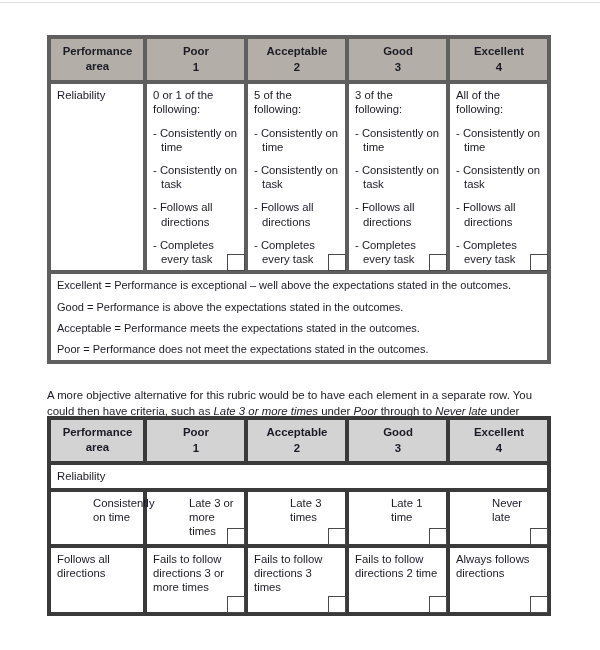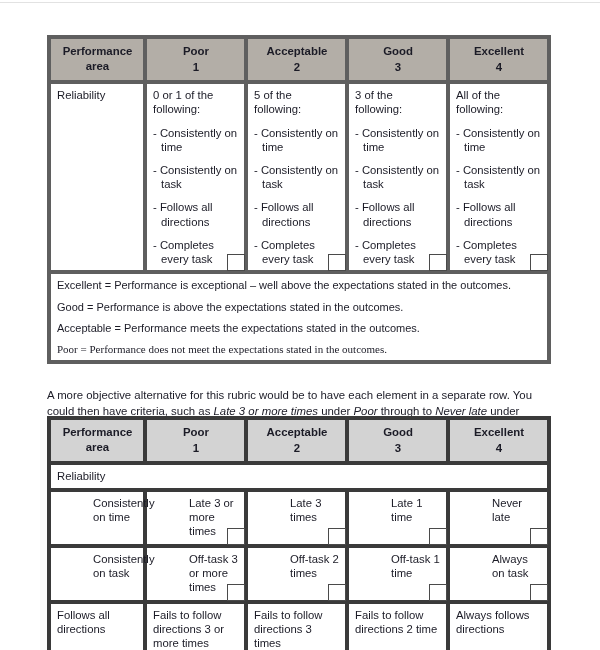--- a/index.html
+++ b/index.html
@@ -96,21 +96,21 @@
   }
 
   .legend-cell {
     padding: 6px 7px 7px 6px;
   }
   .legend-line {
     margin: 0 0 7px 0;
     font-size: 11px;
     line-height: 1.3;
   }
-  .legend-line:last-child { margin-bottom: 0; font-family: Liberation Serif, serif; }
+  .legend-line:last-child { margin-bottom: 0; }
 
   
   #note-paragraph {
     position: absolute;
     left: 47px;
     top: 388px;
     width: 504px;
     font-size: 11.4px;
     line-height: 1.38;
     margin: 0;
@@ -262,27 +262,20 @@
       </tr>
 
       <tr class="row-tall">
         <td>Consistently on time</td>
         <td><span>Late 3 or more times</span><span class="checkbox"></span></td>
         <td><span>Late 3 times</span><span class="checkbox"></span></td>
         <td><span>Late 1 time</span><span class="checkbox"></span></td>
         <td><span>Never late</span><span class="checkbox"></span></td>
       </tr>
 
-      <tr class="row-tall">
-        <td>Consistently on task</td>
-        <td><span>Off-task 3 or more times</span><span class="checkbox"></span></td>
-        <td><span>Off-task 2 times</span><span class="checkbox"></span></td>
-        <td><span>Off-task 1 time</span><span class="checkbox"></span></td>
-        <td><span>Always on task</span><span class="checkbox"></span></td>
-      </tr>
 
       <tr class="row-taller">
         <td>Follows all directions</td>
         <td><span>Fails to follow directions 3 or more times</span><span class="checkbox"></span></td>
         <td><span>Fails to follow directions 3 times</span><span class="checkbox"></span></td>
         <td><span>Fails to follow directions 2 time</span><span class="checkbox"></span></td>
         <td><span>Always follows directions</span><span class="checkbox"></span></td>
       </tr>
     </tbody>
   </table>

